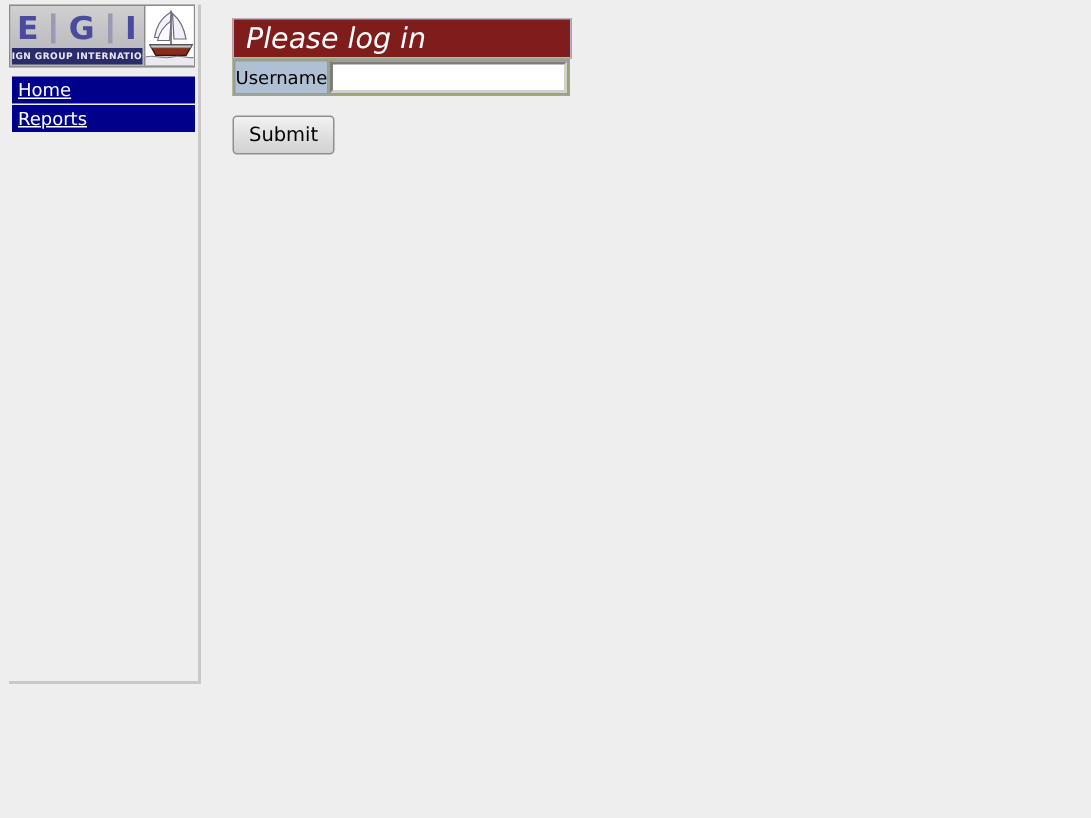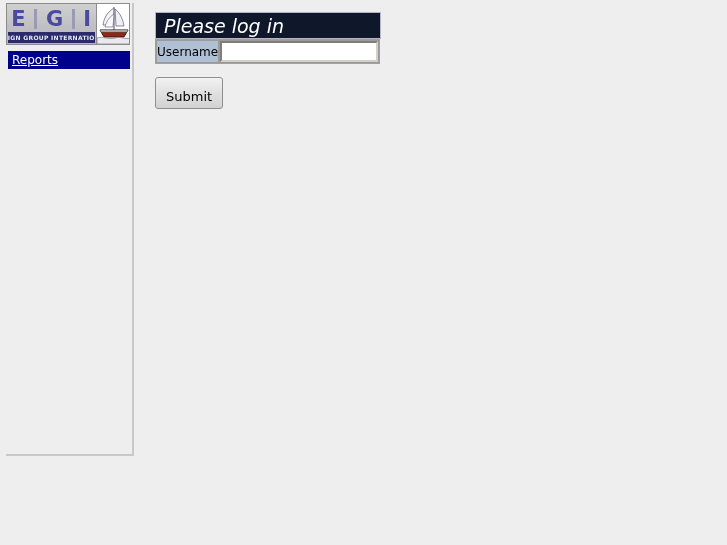--- a/index.html
+++ b/index.html
@@ -125,21 +125,21 @@
   
   #main {
     position: absolute;
     left: 155px;
     top: 12px;
     width: 560px;
   }
   #page-banner {
     width: 226px;
     height: 27px;
-    background: #0f172a;
+    background: #7f1d1d;
     border: 1px solid #b4b4c8;
     box-sizing: border-box;
     display: flex;
     align-items: center;
     padding-left: 8px;
   }
   #page-banner .banner-text {
     color: #ffffff;
     font-style: italic;
     font-size: 19px;
@@ -182,21 +182,21 @@
     padding: 1px 2px;
   }
 
   
   #submit-wrap {
     margin-top: 13px;
   }
   #submit-button {
     font-family: "DejaVu Sans", sans-serif;
     font-size: 13px;
-    padding: 11px 10px 4px 10px;
+    padding: 5px 10px 4px 10px;
     background: linear-gradient(to bottom, #f2f2f2 0%, #e2e2e2 45%, #d2d2d2 100%);
     border: 1px solid #8f8f8f;
     border-radius: 3px;
     color: #000000;
     cursor: pointer;
   }
 </style>
 </head>
 <body>
 
@@ -222,20 +222,23 @@
         <path d="M17 10 C11 14 9 19 8 23 L16 23 Z" fill="#fafaff" stroke="#6a6a80" stroke-width="0.7"></path>
         <path d="M3 26 L31 26 L27 33 L7 33 Z" fill="#8c2a18" stroke="#3a1208" stroke-width="0.9"></path>
         <path d="M3 26 L31 26 L30 28 L4 28 Z" fill="#c8c8cc" stroke="#55555f" stroke-width="0.6"></path>
         <path d="M0 34 C6 32 12 36 18 34 C24 32 29 36 33 34 L33 40 L0 40 Z" fill="#e9e9ef" stroke="#7a7a88" stroke-width="0.7"></path>
       </svg>
     </div>
   </div>
 
   <div id="nav">
     <a class="nav-item" href="#">
+      <span class="nav-label">Home</span>
+    </a>
+    <a class="nav-item" href="#">
       <span class="nav-label">Reports</span>
     </a>
   </div>
 
 </div>
 
 <div id="main">
 
   <div id="page-banner">
     <span class="banner-text">Please log in</span>

